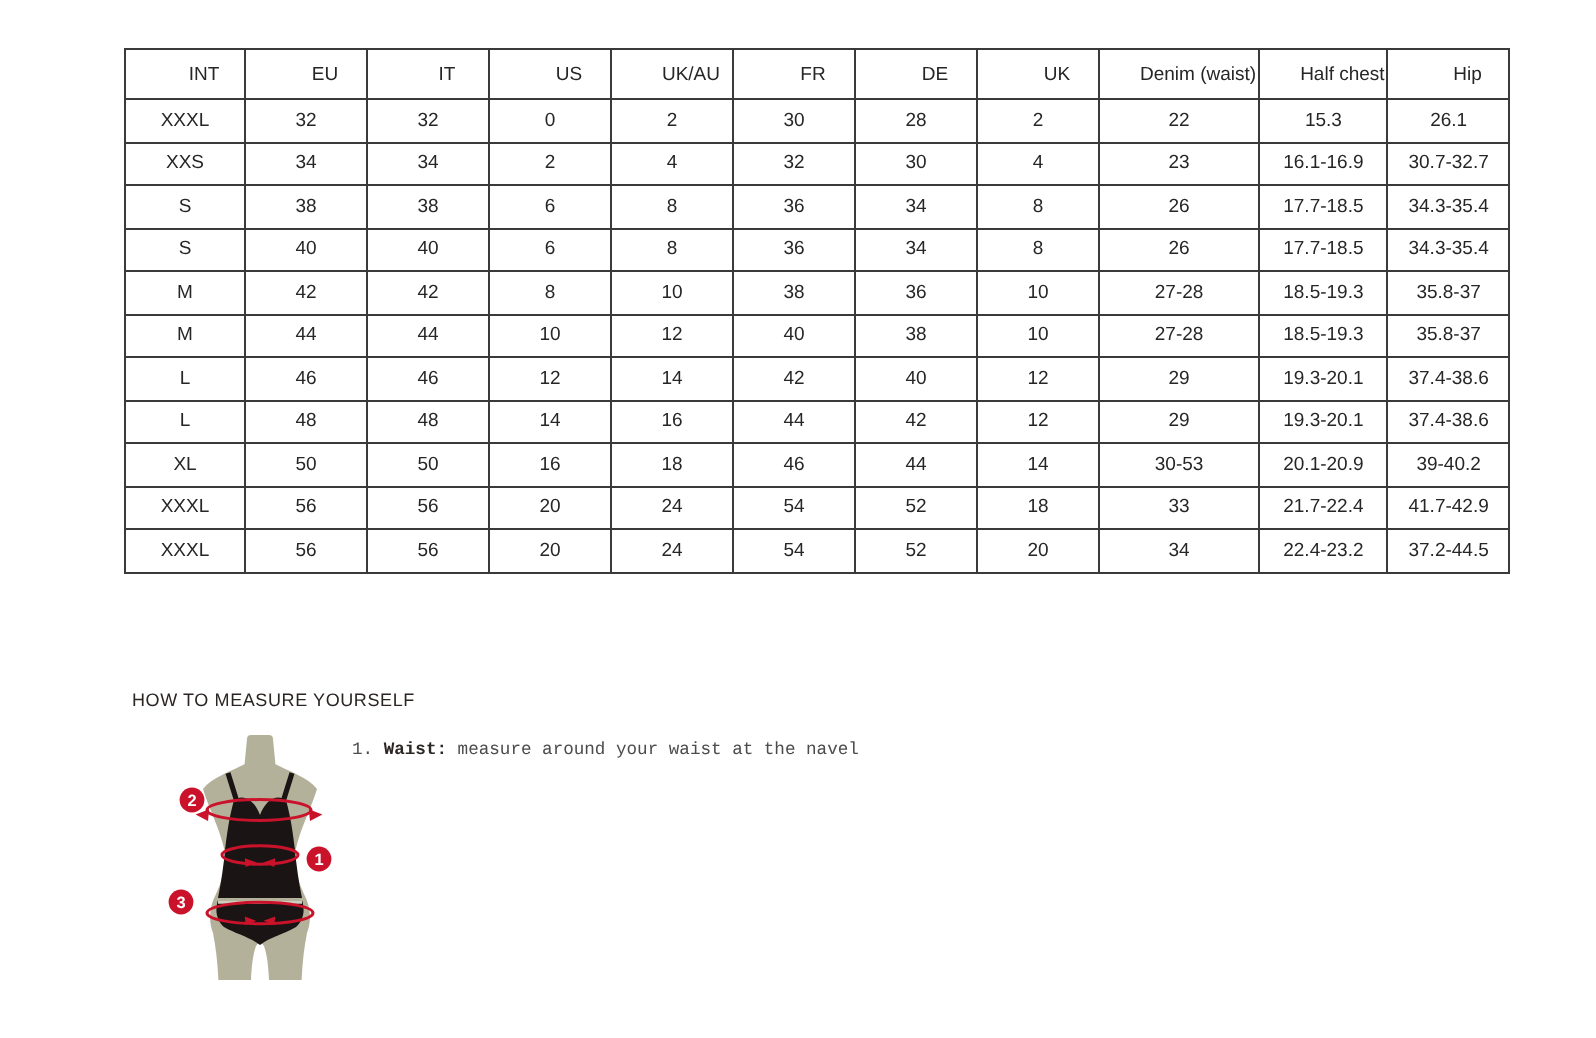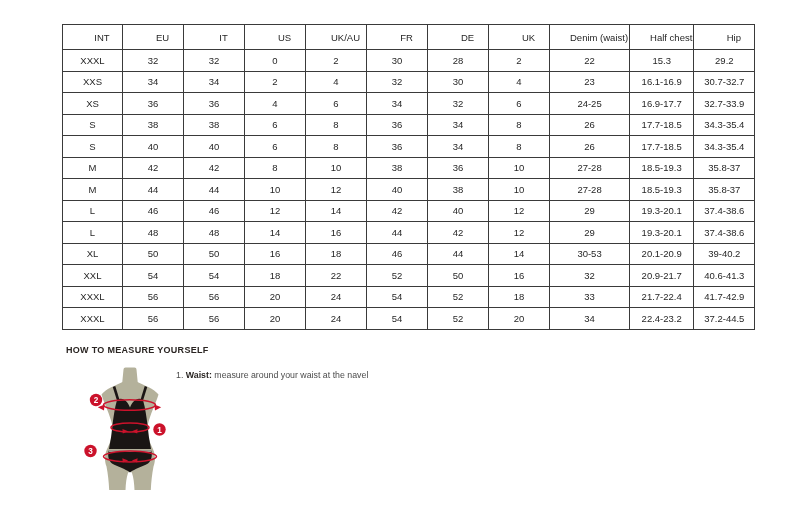--- a/index.html
+++ b/index.html
@@ -16,26 +16,26 @@
     border:1px solid #3a3a3a;
     text-align:center; vertical-align:middle;
     font-size:9.5px; font-weight:400; color:#262626;
     padding:0 1px; white-space:nowrap; overflow:hidden;
     height:20.5px; background:#ffffff;
   }
   .size-table th { height:24px;padding-left:20px; }
   
   .measure-heading {
     position:absolute; left:66px; top:345px; margin:0;
-    font-size:9px; font-weight:700; letter-spacing:0.3px; color:#2a2522;
+    font-size:9px; font-weight:400; letter-spacing:0.3px; color:#2a2522;
   }
   .figure { position:absolute; left:83px; top:367px; }
   .steps { position:absolute; left:176px; top:370px; width:430px; }
   .step {
-    font-size:8.8px; line-height:10px; color:#4c4c4c; margin-bottom:5.5px;
+    font-size:8.8px; line-height:10px; color:#4c4c4c; margin-bottom:5.5px;font-family:Liberation Mono, monospace;
   }
   .step b { color:#2b2724; font-weight:700; }
 </style>
 </head>
 <body>
 
 <div class="page">
 
   <table class="size-table">
     <colgroup>
@@ -71,49 +71,36 @@
           <td>XXXL</td>
           <td>32</td>
           <td>32</td>
           <td>0</td>
           <td>2</td>
           <td>30</td>
           <td>28</td>
           <td>2</td>
           <td>22</td>
           <td>15.3</td>
-          <td>29.2</td>
+          <td>26.1</td>
         </tr>
         <tr>
           <td>XXS</td>
           <td>34</td>
           <td>34</td>
           <td>2</td>
           <td>4</td>
           <td>32</td>
           <td>30</td>
           <td>4</td>
           <td>23</td>
           <td>16.1-16.9</td>
           <td>30.7-32.7</td>
         </tr>
         <tr>
-          <td>XS</td>
-          <td>36</td>
-          <td>36</td>
-          <td>4</td>
-          <td>6</td>
-          <td>34</td>
-          <td>32</td>
-          <td>6</td>
-          <td>24-25</td>
-          <td>16.9-17.7</td>
-          <td>32.7-33.9</td>
-        </tr>
-        <tr>
           <td>S</td>
           <td>38</td>
           <td>38</td>
           <td>6</td>
           <td>8</td>
           <td>36</td>
           <td>34</td>
           <td>8</td>
           <td>26</td>
           <td>17.7-18.5</td>
@@ -189,33 +176,20 @@
           <td>50</td>
           <td>50</td>
           <td>16</td>
           <td>18</td>
           <td>46</td>
           <td>44</td>
           <td>14</td>
           <td>30-53</td>
           <td>20.1-20.9</td>
           <td>39-40.2</td>
-        </tr>
-        <tr>
-          <td>XXL</td>
-          <td>54</td>
-          <td>54</td>
-          <td>18</td>
-          <td>22</td>
-          <td>52</td>
-          <td>50</td>
-          <td>16</td>
-          <td>32</td>
-          <td>20.9-21.7</td>
-          <td>40.6-41.3</td>
         </tr>
         <tr>
           <td>XXXL</td>
           <td>56</td>
           <td>56</td>
           <td>20</td>
           <td>24</td>
           <td>54</td>
           <td>52</td>
           <td>18</td>

